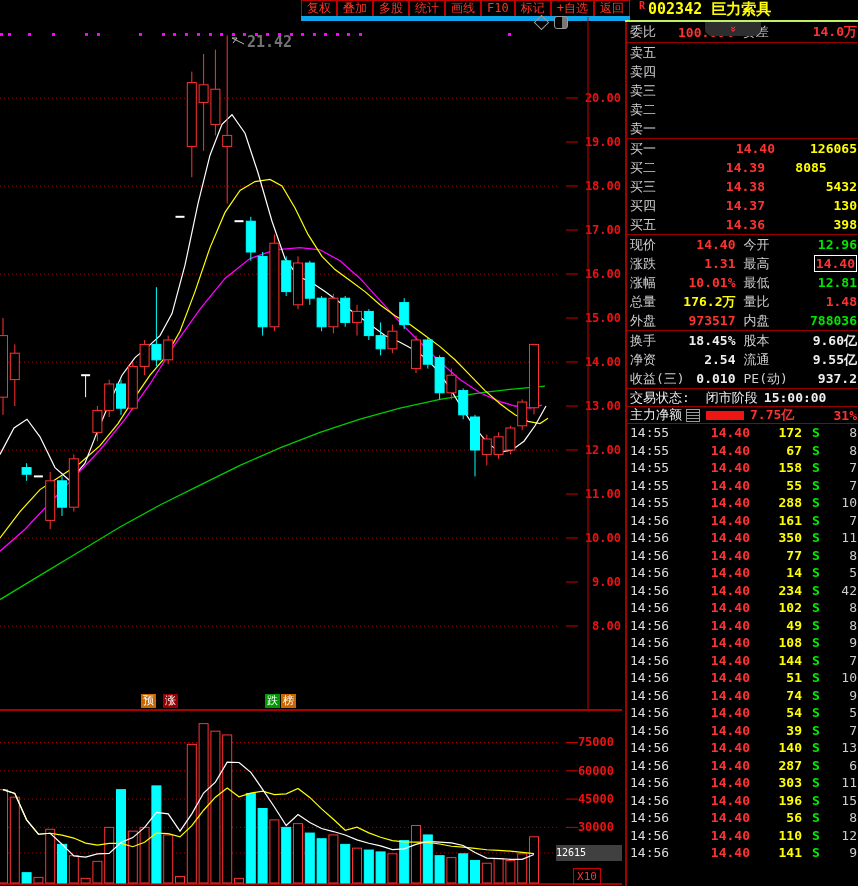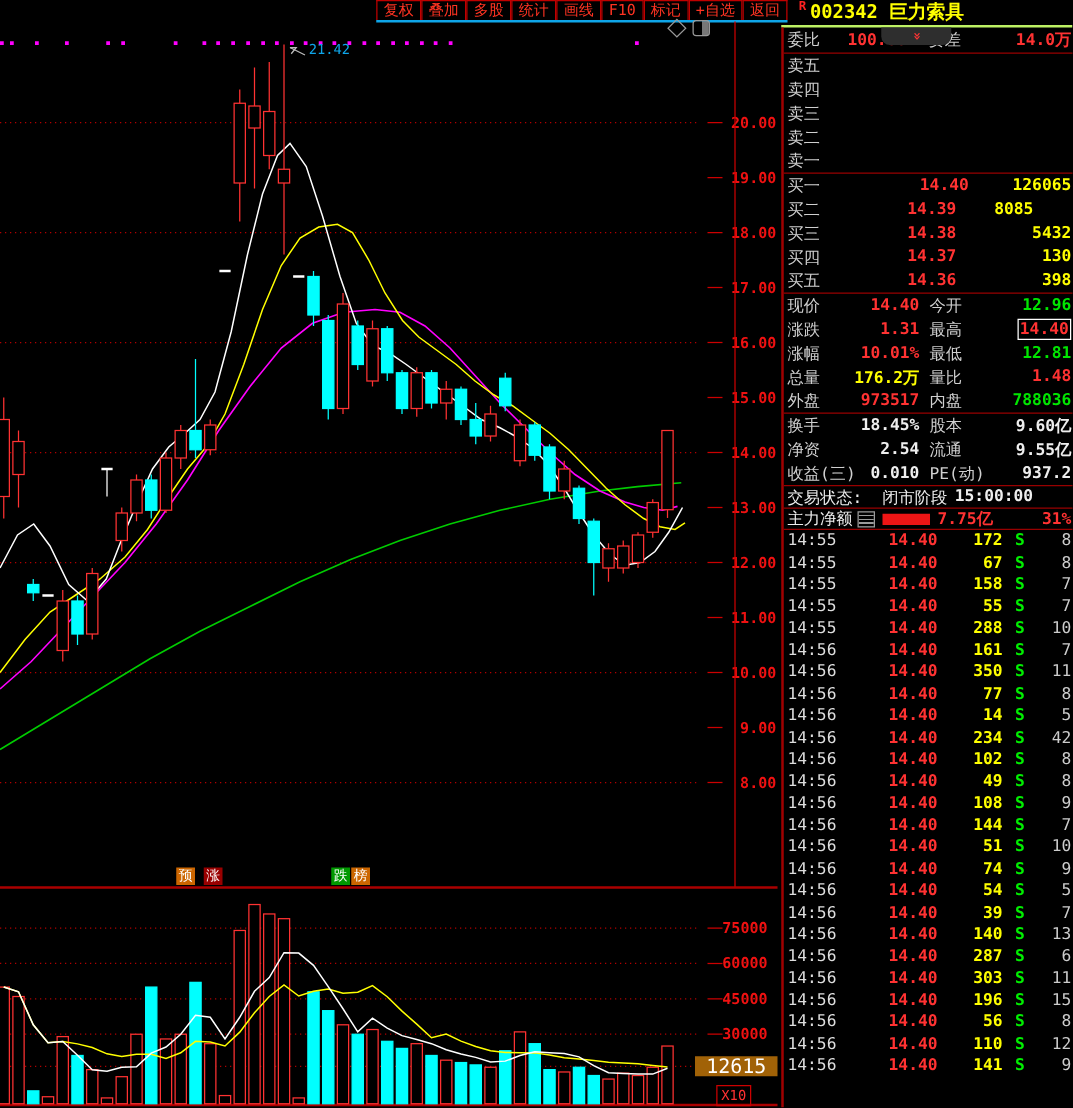--- a/index.html
+++ b/index.html
@@ -1,20 +1,20 @@
 <!DOCTYPE html>
 <html><head>
 <meta charset="utf-8">
 <style>
   html,body{margin:0;padding:0;background:#000;}
   body{width:858px;height:886px;position:relative;overflow:hidden;
        font-family:"DejaVu Sans Mono","Liberation Sans",sans-serif;}
   .abs{position:absolute;}
   
-  #toolbar{left:301px;top:0;height:16px;display:flex;border-bottom:2px solid #0ea5e9;}
+  #toolbar{left:301px;top:0;height:16px;display:flex;border-bottom:5px solid #0ea5e9;}
   .tbtn{border:1px solid #c00000;border-bottom:none;color:#ff3322;font-size:12px;
         line-height:15px;padding:0 5px;white-space:nowrap;background:#000;}
   
   #hdr{left:625px;top:0;width:233px;height:20px;border-bottom:2px solid #bef264;color:#ffff00;
        font-size:15px;font-weight:bold;white-space:nowrap;}
   #hdr .r{color:#ff2222;font-size:10px;vertical-align:top;margin:0 3px 0 14px;}
   
   #rp{left:625px;top:22px;width:233px;height:864px;border-left:2px solid #a00000;font-size:13px;}
   .row{display:flex;align-items:center;padding:0 3px;box-sizing:border-box;}
   .lbl{color:#cfcfcf;}
@@ -37,25 +37,25 @@
   
   #mf .bar{width:38px;height:9px;background:#ee1515;margin:0 6px;}
   #mf .ic{width:12px;height:11px;border:1px solid #9a9a9a;margin-left:4px;
           background:repeating-linear-gradient(#000 0 2px,#9a9a9a 2px 3px);}
   
   .cbtn{height:14px;padding:0 2px;font-size:11px;line-height:14px;color:#fff;top:694px;}
   
   #dmd{left:536px;top:17px;width:9px;height:9px;border:1px solid #999;transform:rotate(45deg);}
   #pgic{left:554px;top:16px;width:12px;height:11px;border:1px solid #999;border-radius:3px;
         background:linear-gradient(90deg,#000 0 55%,#777 55% 100%);}
-  #vmark{left:556px;top:845px;width:66px;height:16px;background:#a16207;color:#fff;
-         font-size:16px;text-align:center;line-height:16px;}
+  #vmark{left:556px;top:845px;width:66px;height:16px;background:#404040;color:#fff;
+         font-size:10px;line-height:16px;}
   #xmult{left:573px;top:868px;width:26px;height:15px;border:1px solid #cc0000;color:#ff3232;
          font-size:11px;text-align:center;line-height:15px;}
-  #anno{left:247px;top:33px;color:#0ea5e9;font-size:11px;}
+  #anno{left:247px;top:33px;color:#737373;font-size:15px;font-weight:bold;}
 </style>
 </head>
 <body>
 
 <div id="toolbar" class="abs">
     <div class="tbtn">复权</div>
     <div class="tbtn">叠加</div>
     <div class="tbtn">多股</div>
     <div class="tbtn">统计</div>
     <div class="tbtn">画线</div>

